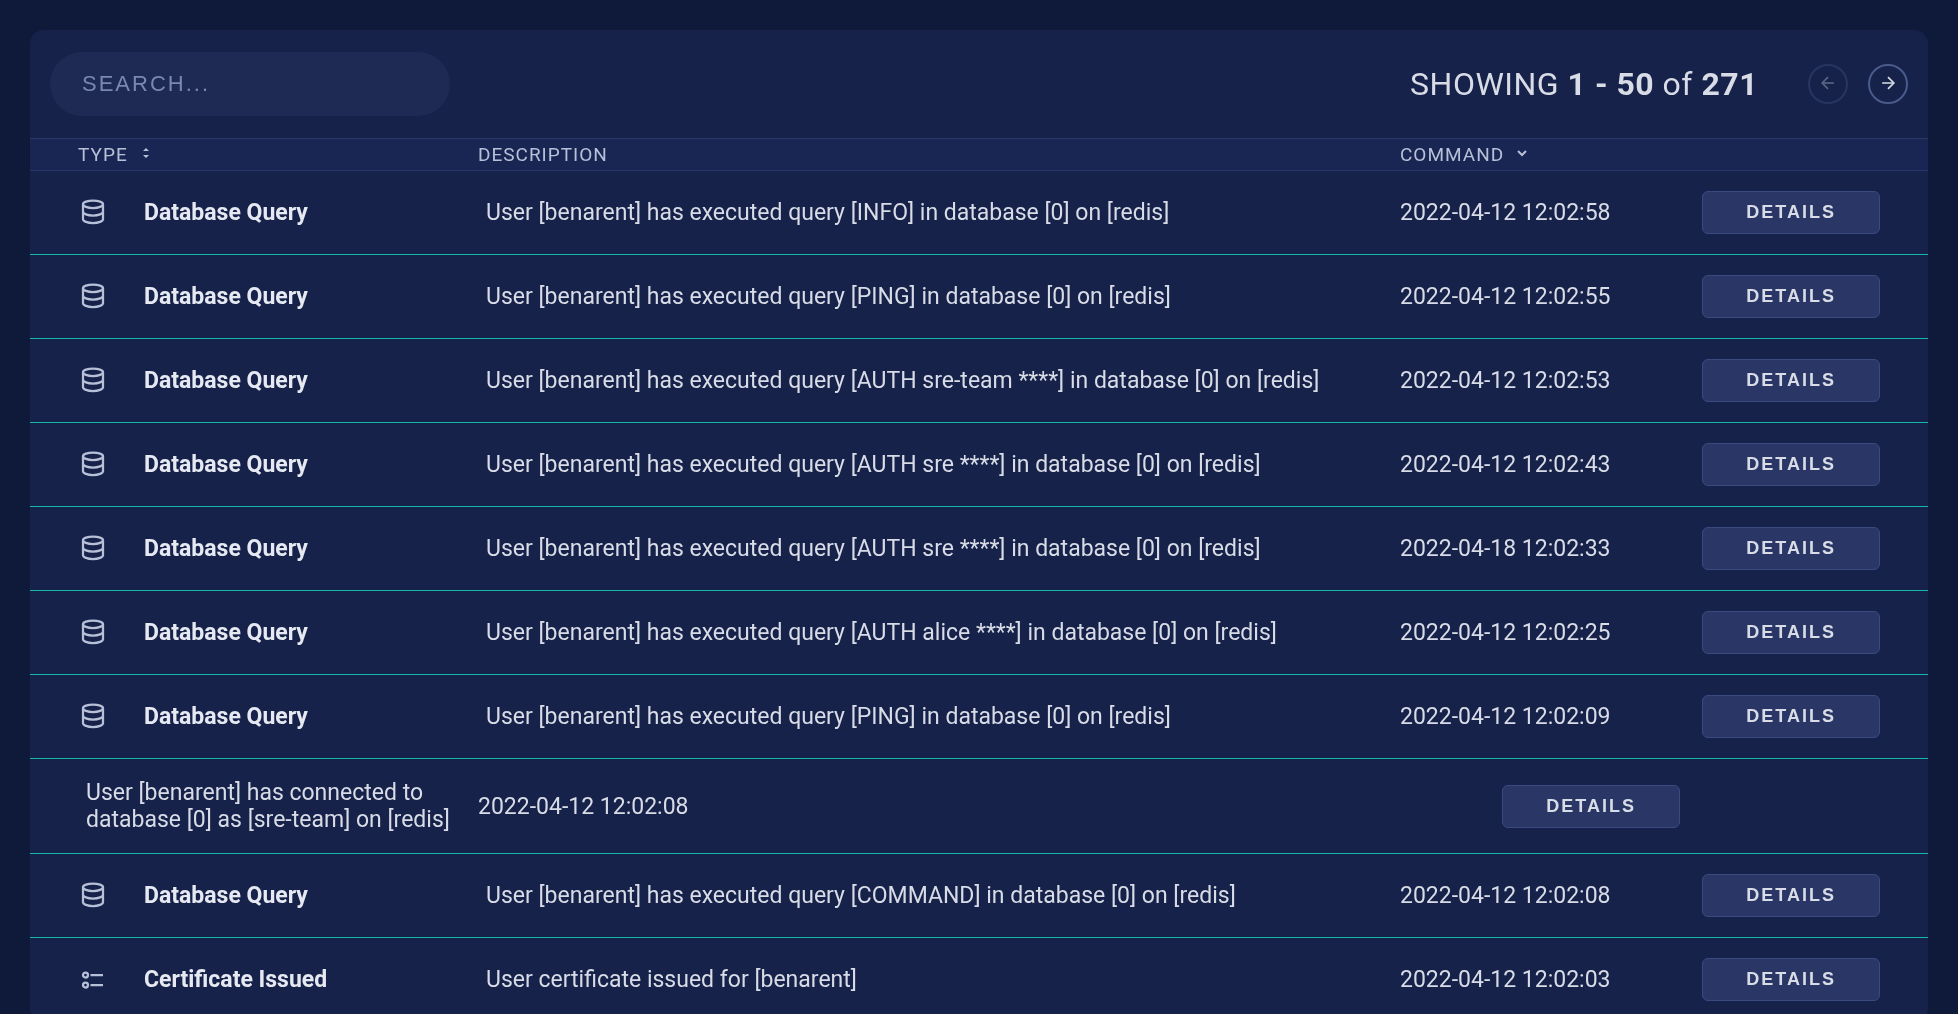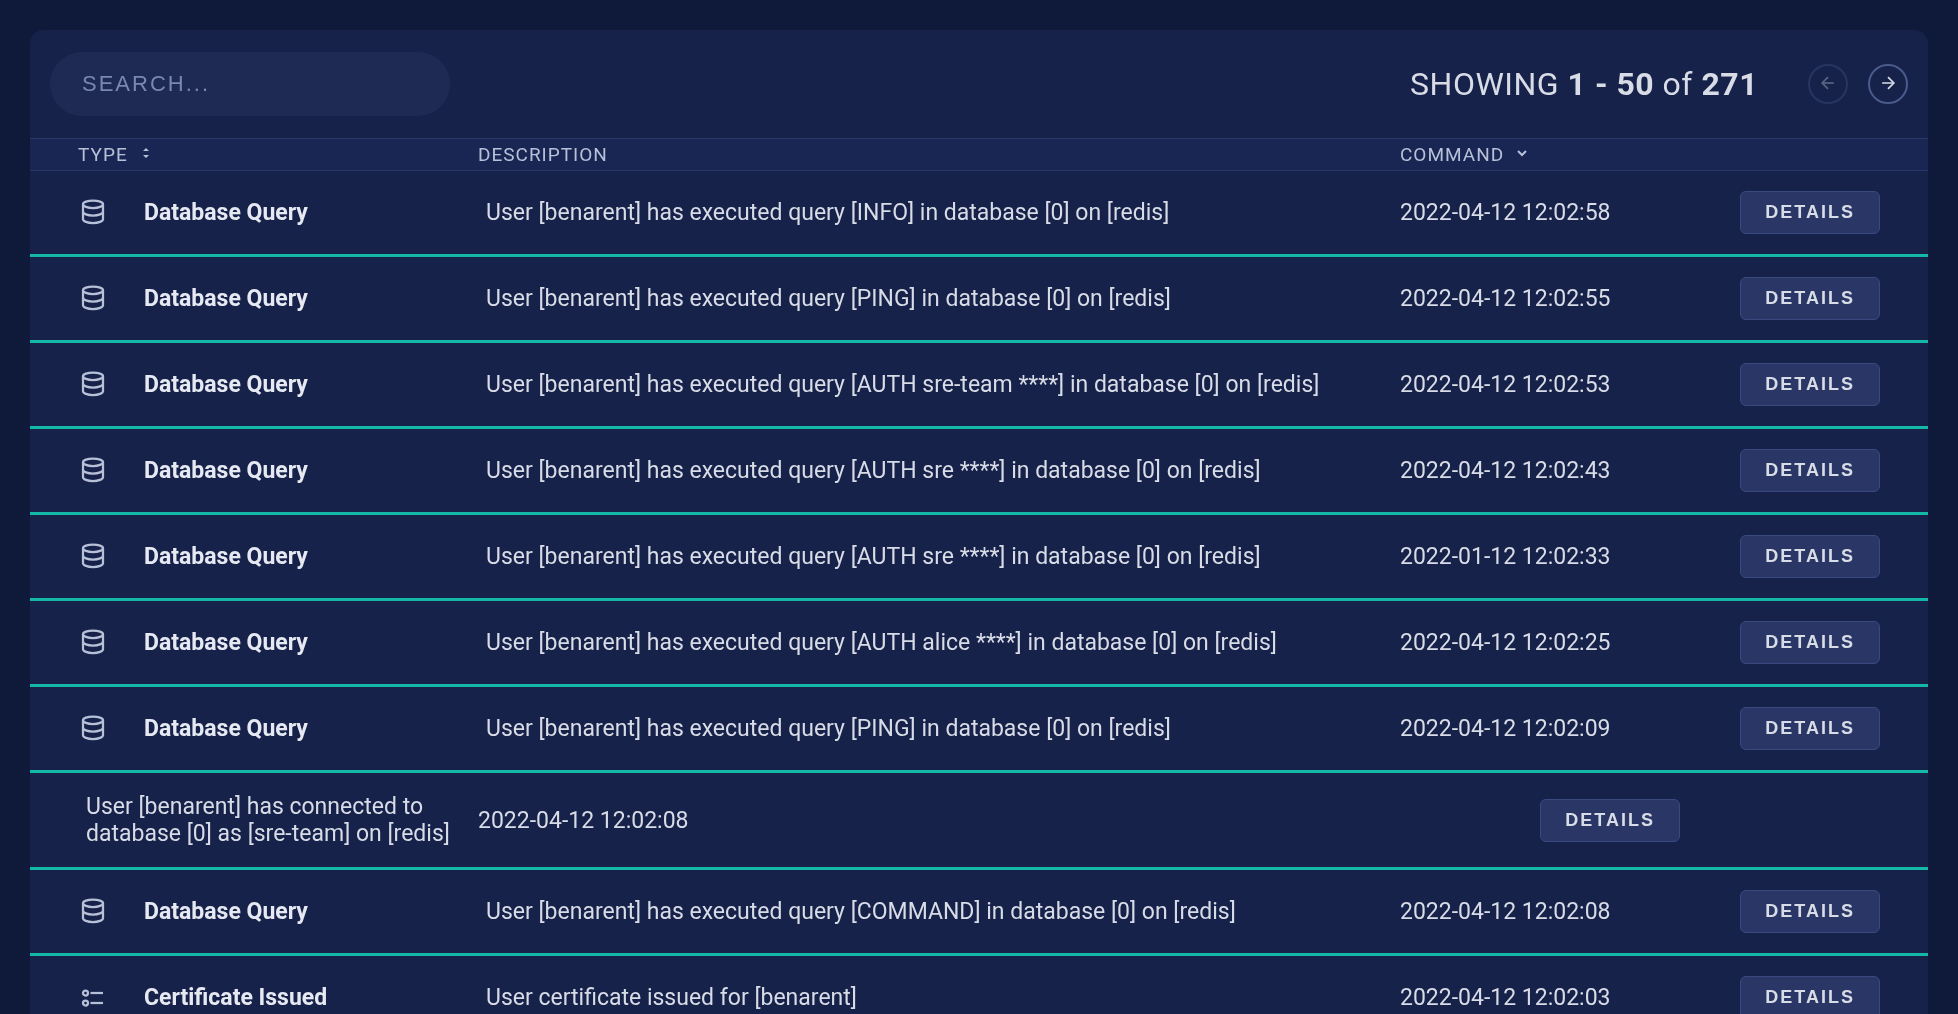--- a/index.html
+++ b/index.html
@@ -80,42 +80,42 @@
     align-items: center;
     gap: 10px;
     cursor: pointer;
   }
   .sort-icon svg { width: 16px; height: 16px; }
   .row {
     display: grid;
     grid-template-columns: 400px 1fr 280px 200px;
     align-items: center;
     padding: 20px 48px;
-    border-bottom: 3px solid #14b8a6;
+    border-bottom: 1px solid #14b8a6;
     font-size: 23px;
   }
   .type-cell {
     display: flex;
     align-items: center;
     gap: 36px;
     font-weight: 700;
     color: #e6e9f2;
   }
   .type-cell .ico { width: 30px; display:flex; color:#b8c0d8; }
   .type-cell .ico svg { width: 30px; height: 30px; }
   .desc-cell { color: #d8dce6; margin-left: 8px; }
   .date-cell { color: #d8dce6; }
   .details-btn {
     background: #2a3766;
     border: 1px solid #3a4a80;
     color: #d8dce6;
     font-size: 18px;
     letter-spacing: 2px;
     font-weight: 600;
-    padding: 10px 24px;
+    padding: 10px 43px;
     border-radius: 6px;
     cursor: pointer;
     justify-self: end;
   }
 </style>
 </head>
 <body>
 
 <div class="panel">
 
@@ -234,21 +234,21 @@
           <span class="ico">
   <svg viewBox="0 0 24 24" fill="none" stroke="currentColor" stroke-width="1.8">
     <ellipse cx="12" cy="5" rx="8" ry="3"></ellipse>
     <path d="M4 5v6c0 1.66 3.58 3 8 3s8-1.34 8-3V5"></path>
     <path d="M4 11v6c0 1.66 3.58 3 8 3s8-1.34 8-3v-6"></path>
   </svg>
 </span>
           <span>Database Query</span>
         </div>
         <div class="desc-cell">User [benarent] has executed query [AUTH sre ****] in database [0] on [redis]</div>
-        <div class="date-cell">2022-01-12 12:02:33</div>
+        <div class="date-cell">2022-04-18 12:02:33</div>
         <div style="text-align: right;"><button class="details-btn">DETAILS</button></div>
       </div>
       <div class="row">
         <div class="type-cell">
           <span class="ico">
   <svg viewBox="0 0 24 24" fill="none" stroke="currentColor" stroke-width="1.8">
     <ellipse cx="12" cy="5" rx="8" ry="3"></ellipse>
     <path d="M4 5v6c0 1.66 3.58 3 8 3s8-1.34 8-3V5"></path>
     <path d="M4 11v6c0 1.66 3.58 3 8 3s8-1.34 8-3v-6"></path>
   </svg>

